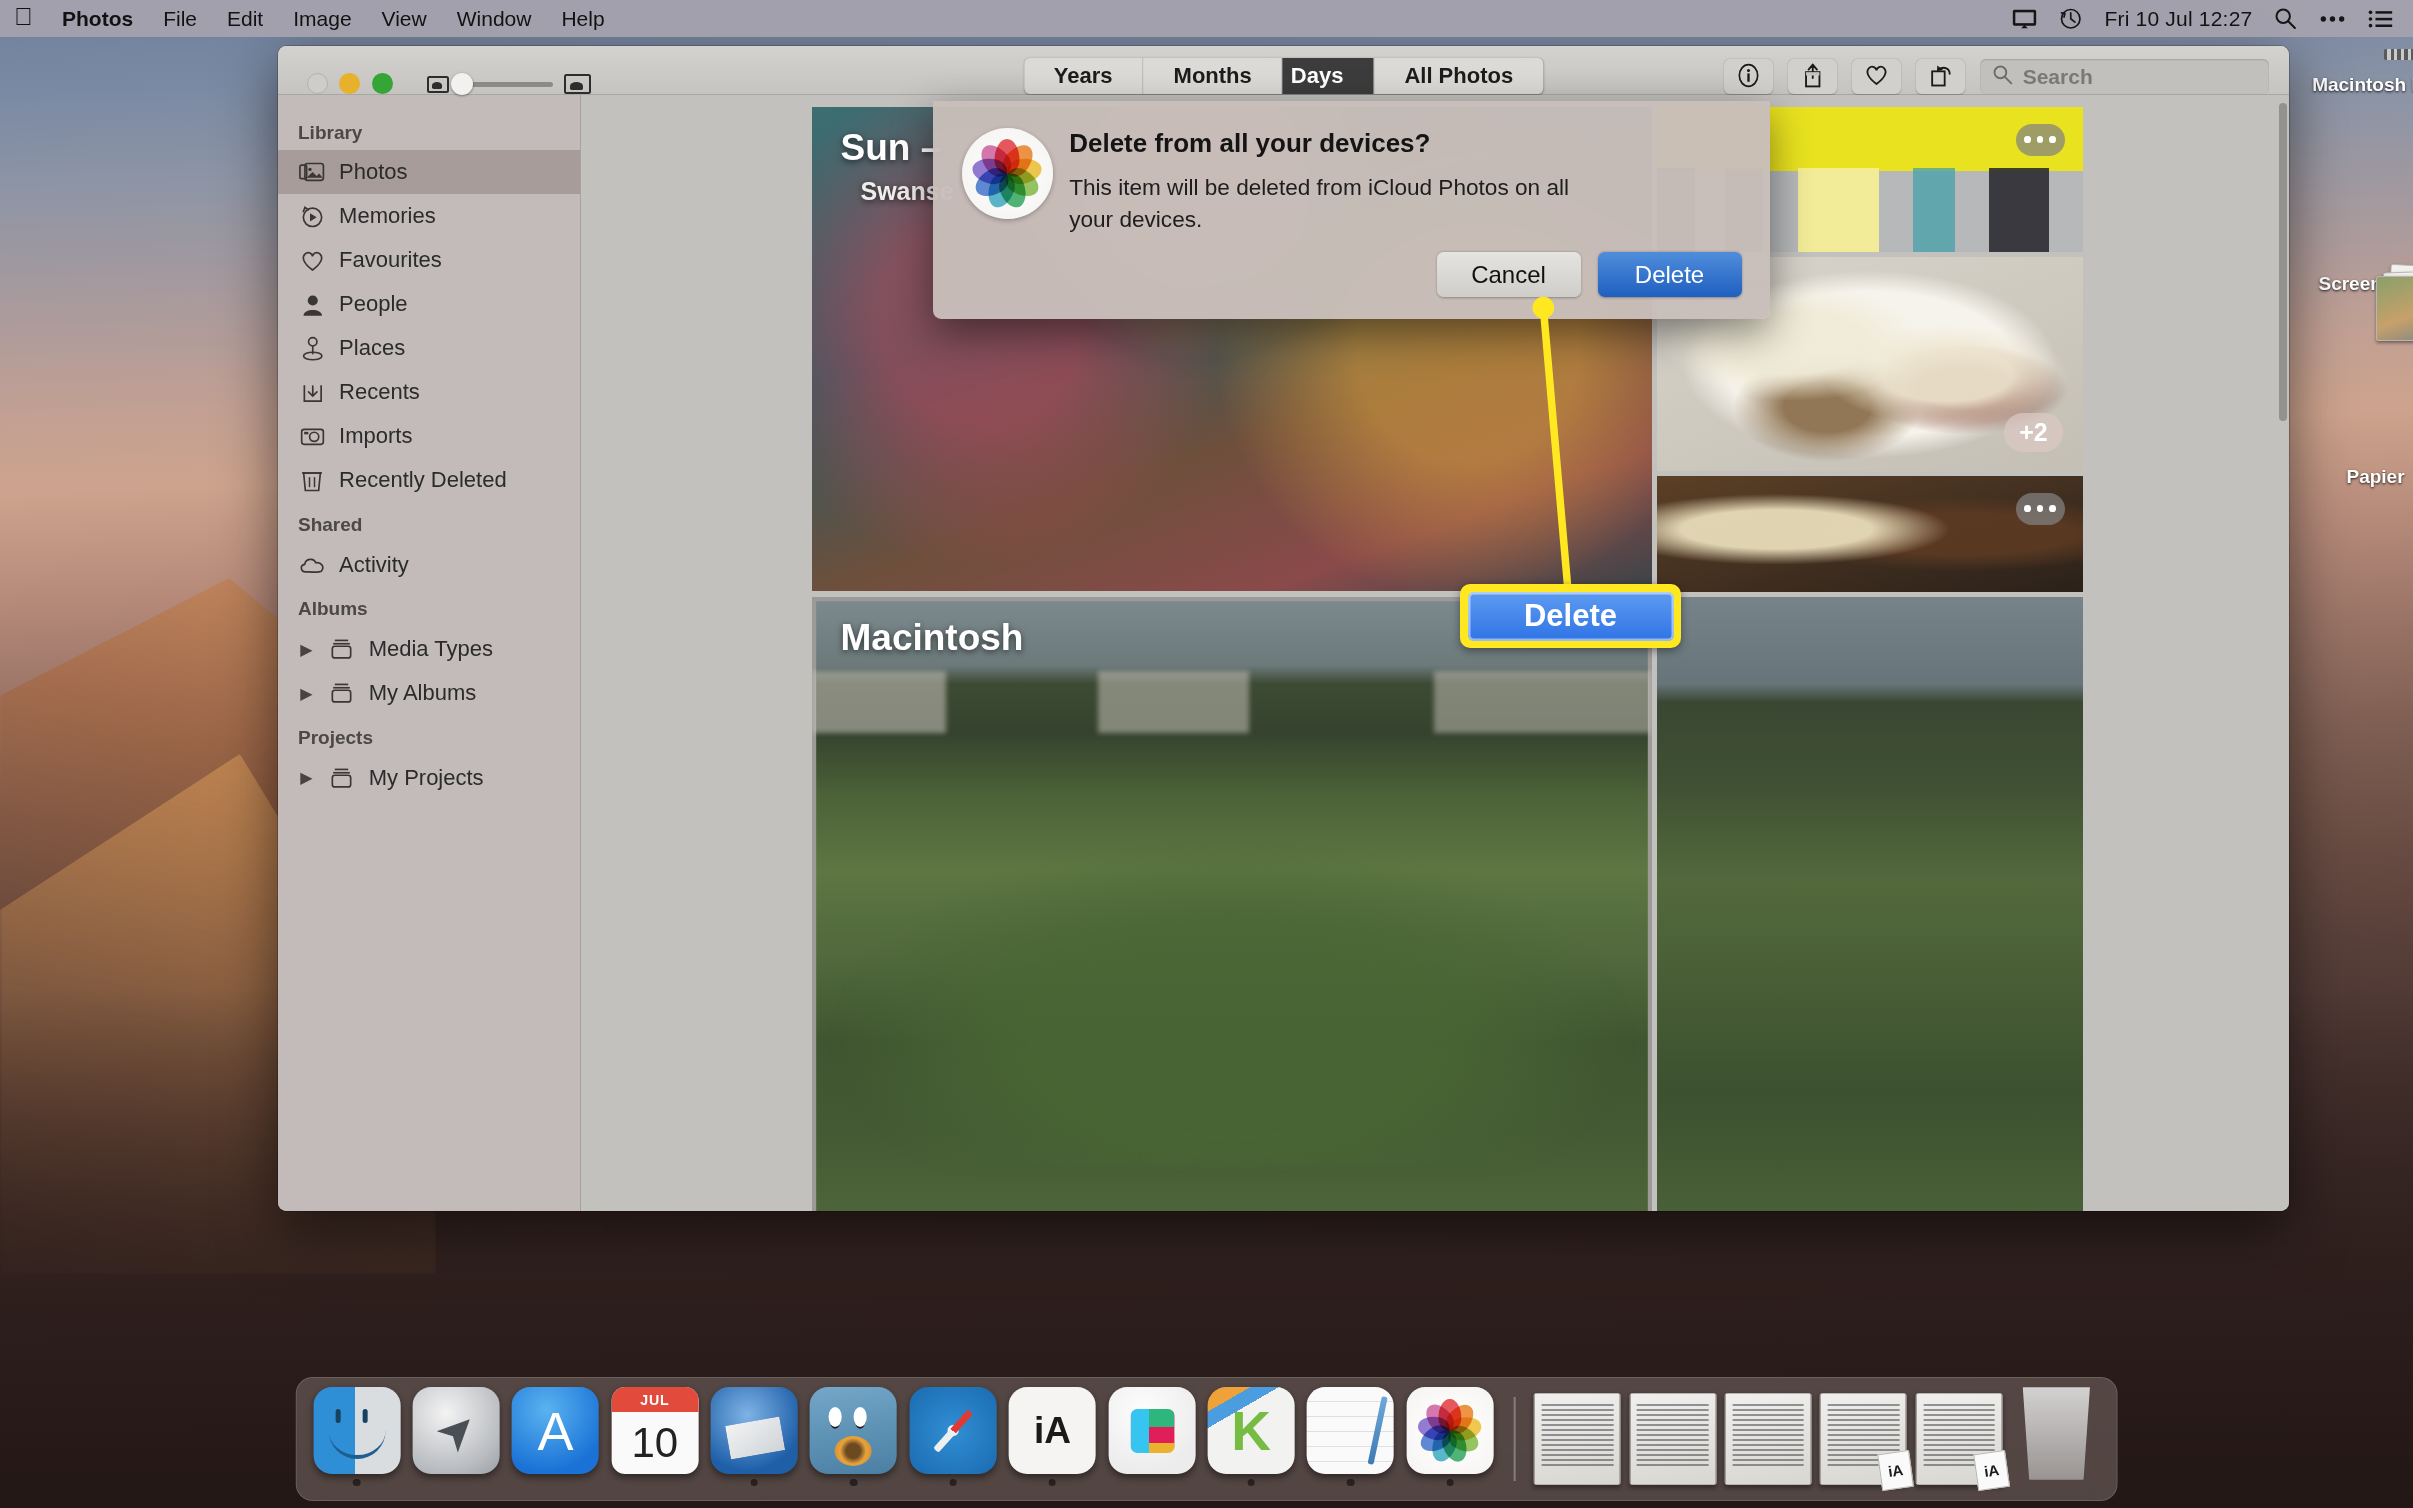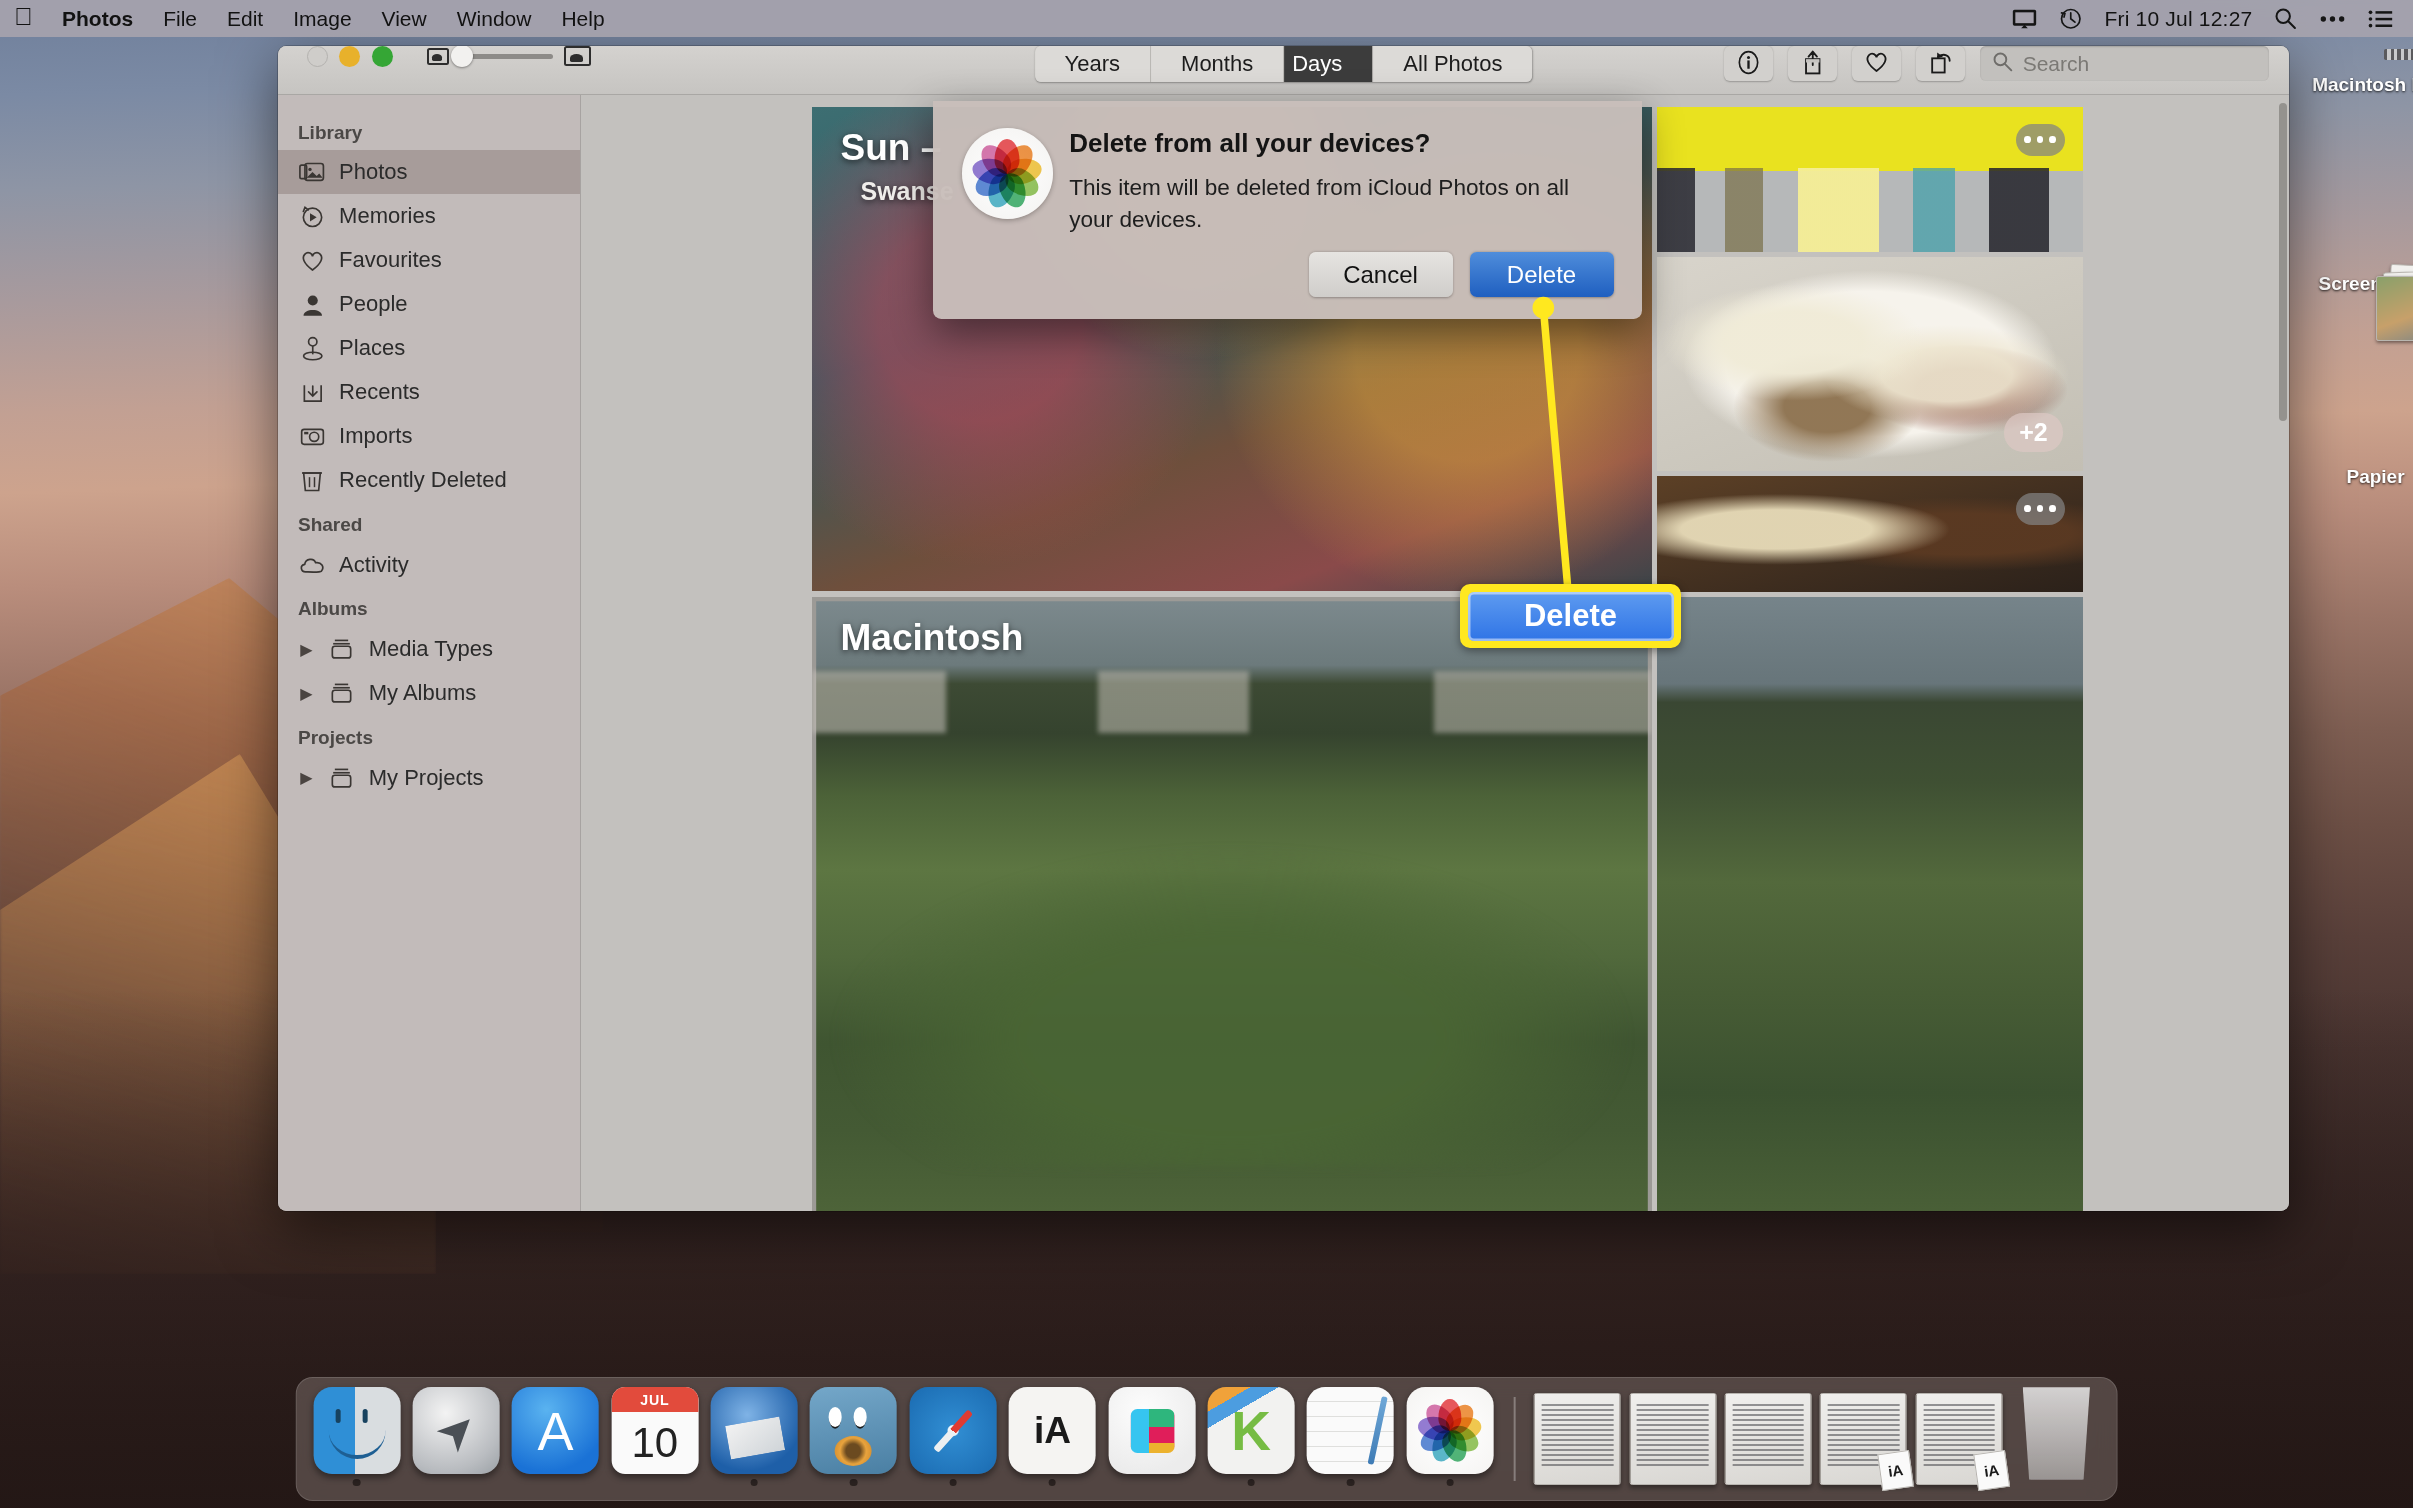--- a/index.html
+++ b/index.html
@@ -101,22 +101,23 @@
     background:#c9c7c4;
     border-radius:8.4px;
     box-shadow:0 18.4px 59px rgba(0,0,0,.55), 0 0 0 0.8px rgba(0,0,0,.25);
     overflow:hidden;
     z-index:30;
   }
   #titlebar{
     height:49px; width:100%;
     background:linear-gradient(180deg,#d4d2cf,#c6c4c1);
     border-bottom:0.8px solid #a9a7a4;
-    display:flex; align-items:flex-start; padding:0 17px;
+    display:flex; align-items:flex-end; padding:0 17px;
     position:relative;
+    font-weight:bold;
   }
   .lights{ display:flex; gap:11.7px; align-items:center; margin-left:11.7px; }
   .light{ width:21px;height:21px;border-radius:50%; }
   .light.close{ background:#cfcdca; border:0.8px solid #b3b1ae; }
   .light.min{ background:#e8b12b; }
   .light.max{ background:#35a635; }
 
   .zoomctl{ display:flex; align-items:center; gap:11.7px; margin-left:34px; }
   .zs-box{ width:22px;height:17px;border:2.5px solid #2d2d2d;border-radius:2.5px;position:relative; }
   .zs-box:after{ content:"";position:absolute;left:2.5px;bottom:1.7px;width:10px;height:6.7px;border-radius:50% 50% 1.7px 1.7px;background:#2d2d2d; }
@@ -281,21 +282,21 @@
         #53693c 46%, #475c35 64%, #3b5130 80%, #4a6037 100%);
   }
 
   #scrollbar{
     position:absolute; right:2.5px; top:8.4px; width:7.5px; height:318px;
     background:rgba(90,88,85,.45); border-radius:4.2px;
   }
 
   
   #dialog{
-    position:absolute; left:933px; top:101px; width:709px; height:218px;
+    position:absolute; left:933px; top:101px; width:837px; height:218px;
     background:rgba(200,190,186,.97);
     border-radius:0 0 8.4px 8.4px;
     box-shadow:0 13.4px 40px rgba(0,0,0,.45);
     z-index:45;
     display:flex; padding:27px 28.5px 0 28.5px;
   }
   .dlg-icon{ flex:0 0 101px; }
   .photos-flower{
     width:91px;height:91px;border-radius:50%;
     background:radial-gradient(circle at 50% 50%, #fdfdfd 0 16%, #f3f2f0 100%);

